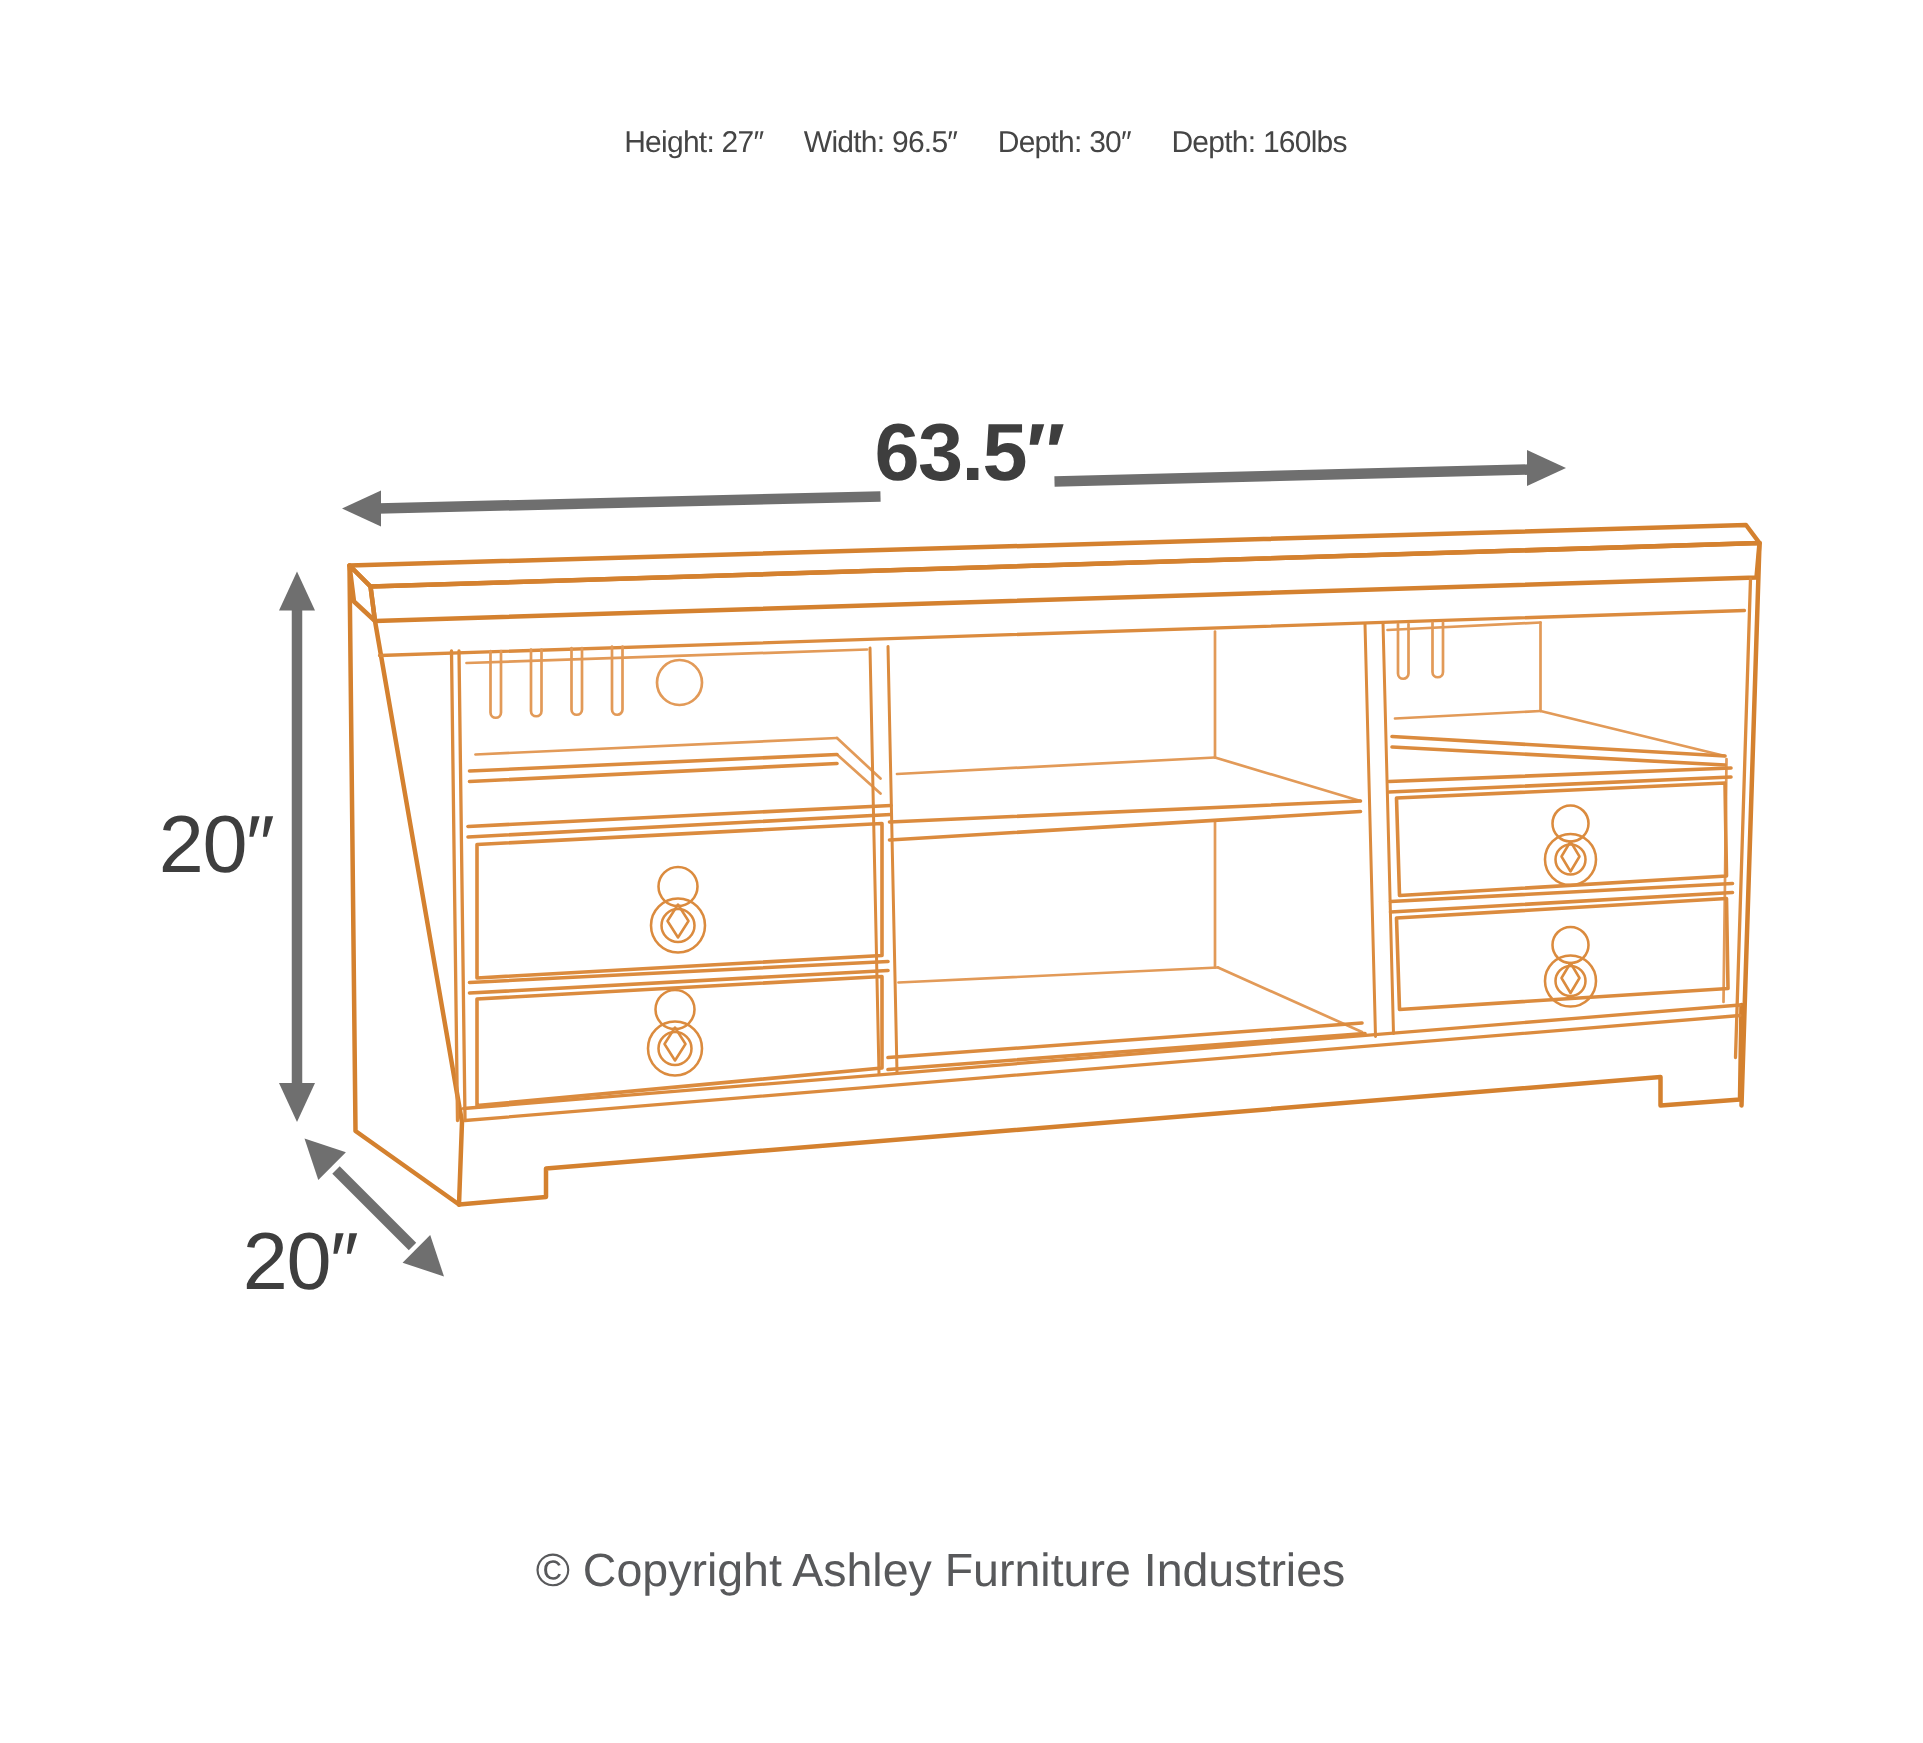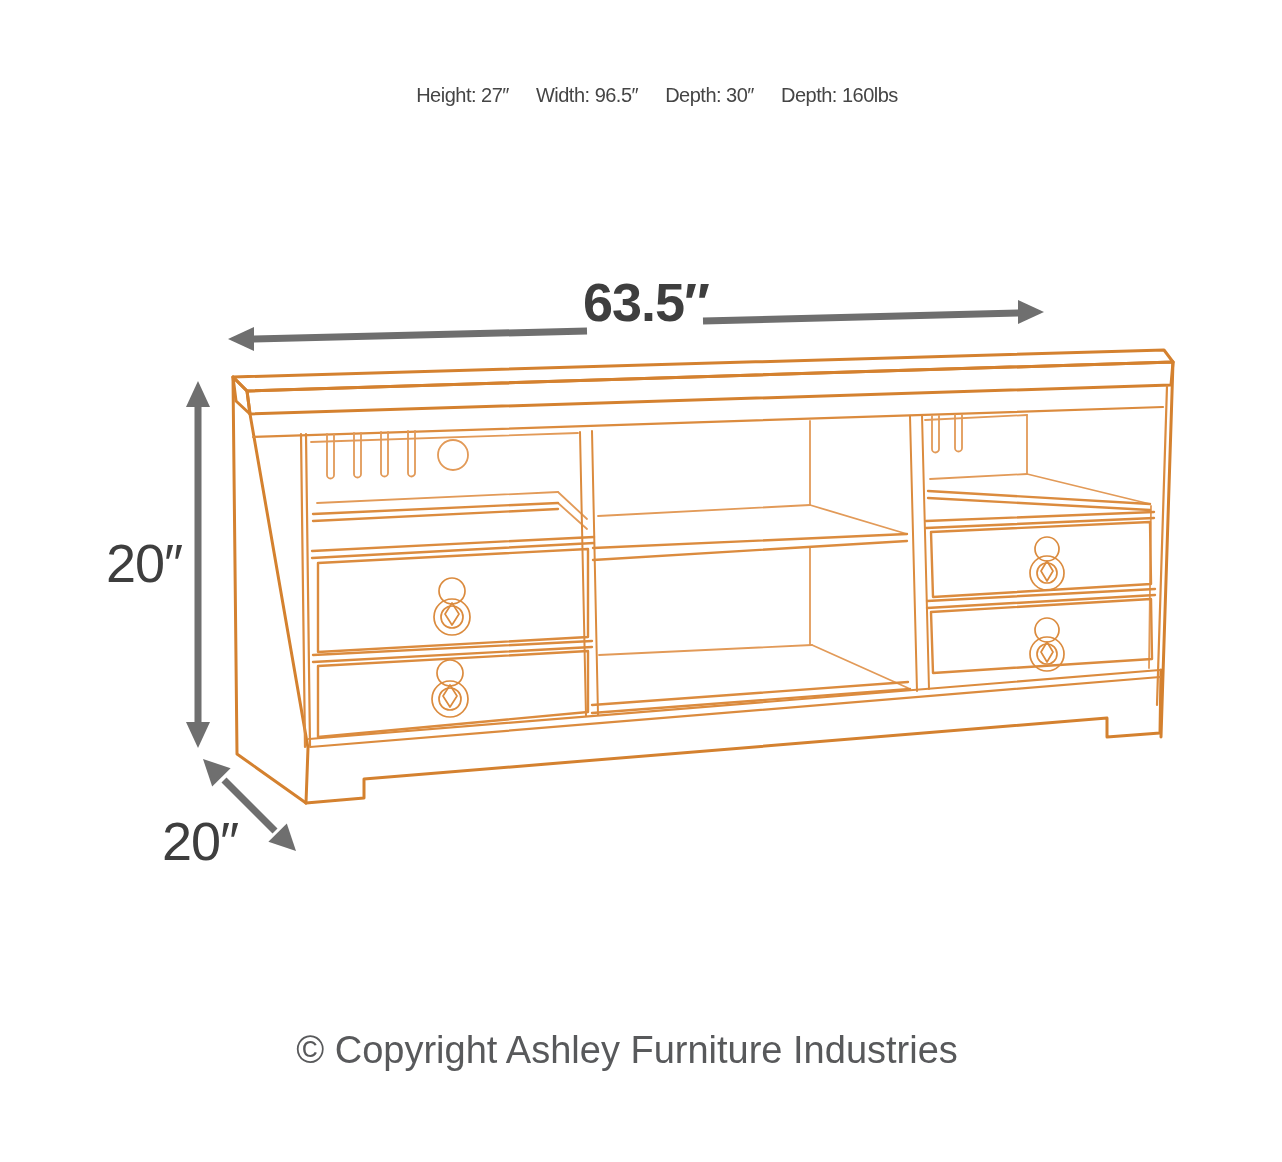--- a/index.html
+++ b/index.html
@@ -30,21 +30,21 @@
     white-space:nowrap;
     font-weight:500;
   }
   .dim-width{left:646px;top:271px;font-weight:bold;}
   .dim-height{left:144px;top:532px;}
   .dim-depth{left:200px;top:810px;}
   .copyright{
     position:absolute;
     left:627px;top:1029px;
     transform:translateX(-50%);
-    font-size:38px;
+    font-size:31px;
     color:#58595b;
     white-space:nowrap;
   }
   svg.diagram{position:absolute;left:0;top:0;}
 </style>
 </head>
 <body>
 
 <div class="canvas">
 

